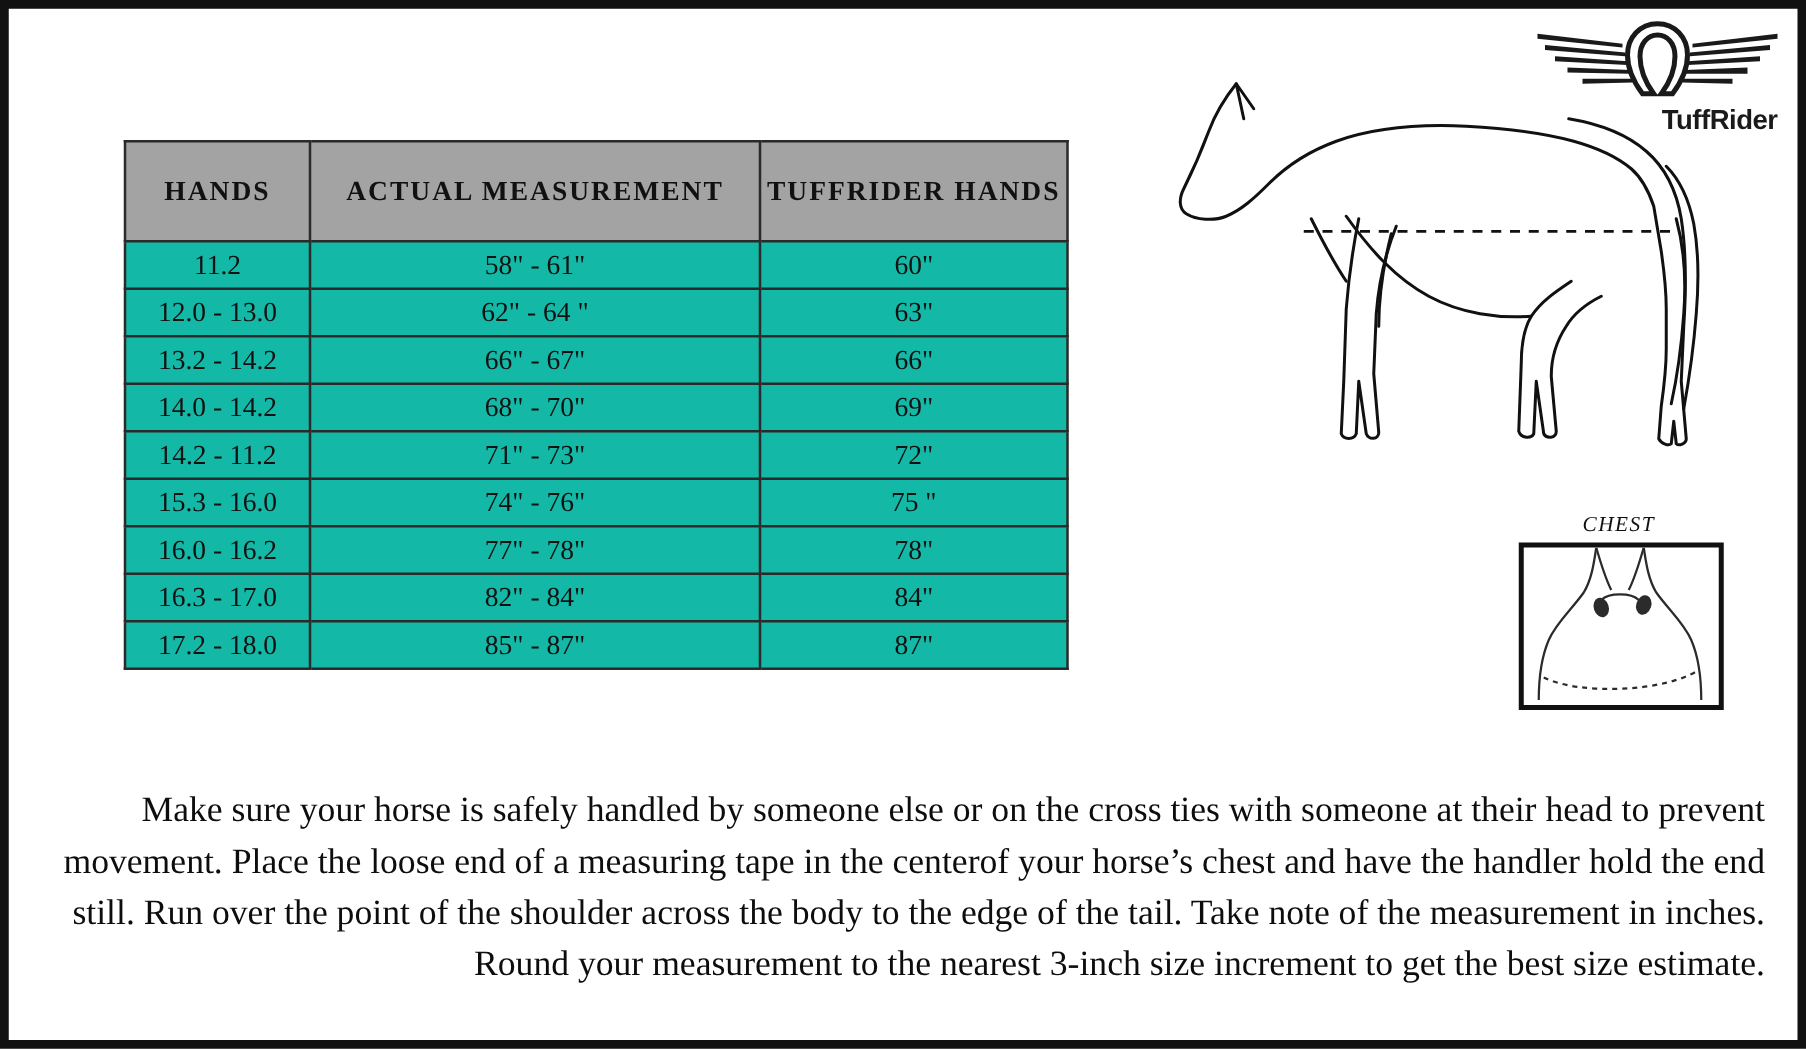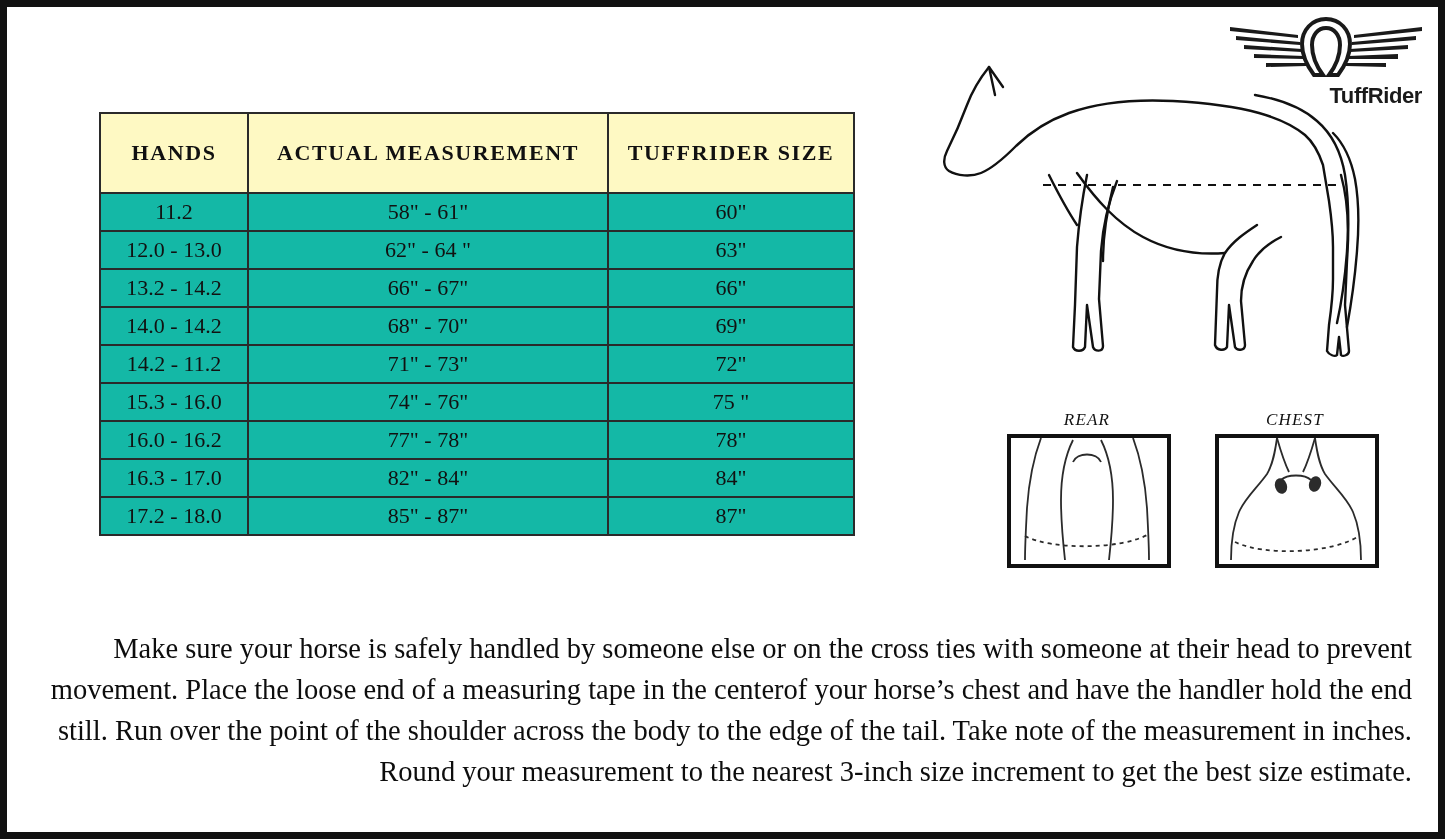--- a/index.html
+++ b/index.html
@@ -57,21 +57,21 @@
   }
   #size-table th, #size-table td {
     border: 2px solid #2a2a2a;
     text-align: center;
     font-size: 22px;
     font-weight: normal;
     padding: 0;
     background: #14b8a6;
   }
   #size-table thead th {
-    background: #fef9c3;
+    background: #a3a3a3;
     height: 78px;
     font-weight: bold;
     font-size: 22px;
     letter-spacing: 1.6px;
     color: #111111;
   }
   #size-table tbody td { height: 36px; }
   #size-table col.c-hands { width: 148px; }
   #size-table col.c-actual { width: 360px; }
   #size-table col.c-size { width: 246px; }
@@ -165,21 +165,21 @@
   <table id="size-table">
     <colgroup>
       <col class="c-hands">
         <col class="c-actual">
         <col class="c-size">
     </colgroup>
     <thead>
       <tr>
         <th>HANDS</th>
         <th>ACTUAL MEASUREMENT</th>
-        <th>TUFFRIDER SIZE</th>
+        <th>TUFFRIDER HANDS</th>
       </tr>
     </thead>
     <tbody>
       <tr>
         <td>11.2</td>
         <td>58" - 61"</td>
         <td>60"</td>
       </tr>
       <tr>
         <td>12.0 - 13.0</td>
@@ -263,35 +263,20 @@
           <path d="M396 78 C406 88 414 104 418 124 C422 146 422 172 420 196
                    C418 222 414 250 410 272"></path>
           <path d="M404 120 C410 142 412 170 410 196 C408 224 404 250 400 268"></path>
         </g>
 
         <path d="M106 130 L404 130" fill="none" stroke="#111111" stroke-width="2.2" stroke-dasharray="8 7"></path>
       </svg>
     </div>
 
     <div id="detail-row">
-      <div class="detail" id="detail-rear">
-        <div class="cap">REAR</div>
-        <div class="box">
-          <svg width="152" height="122" viewBox="0 0 152 122" aria-hidden="true">
-            <g fill="none" stroke="#2b2b2b" stroke-width="1.8">
-              <path d="M30 0 C24 16 18 42 16 70 C15 90 14 106 14 122"></path>
-              <path d="M122 0 C128 16 134 42 136 70 C137 90 138 106 138 122"></path>
-              <path d="M62 2 C54 18 50 40 50 62 C50 84 52 104 54 122"></path>
-              <path d="M90 2 C98 18 102 40 102 62 C102 84 100 104 98 122"></path>
-              <path d="M62 24 C66 14 86 14 90 24"></path>
-            </g>
-            <path d="M14 98 C40 112 110 112 138 96" fill="none" stroke="#2b2b2b" stroke-width="1.8" stroke-dasharray="4 4"></path>
-          </svg>
-        </div>
-      </div>
       <div class="detail" id="detail-chest">
         <div class="cap">CHEST</div>
         <div class="box">
           <svg width="152" height="122" viewBox="0 0 152 122" aria-hidden="true">
             <g fill="none" stroke="#2b2b2b" stroke-width="1.8">
               <path d="M58 0 C56 14 54 26 48 36 C38 50 26 60 20 74 C14 88 12 104 12 122"></path>
               <path d="M96 0 C98 14 100 26 106 36 C116 50 128 60 134 74 C140 88 142 104 142 122"></path>
               <path d="M58 0 C62 14 66 26 70 34"></path>
               <path d="M96 0 C92 14 88 26 84 34"></path>
               <path d="M62 42 C68 36 86 36 92 42"></path>

